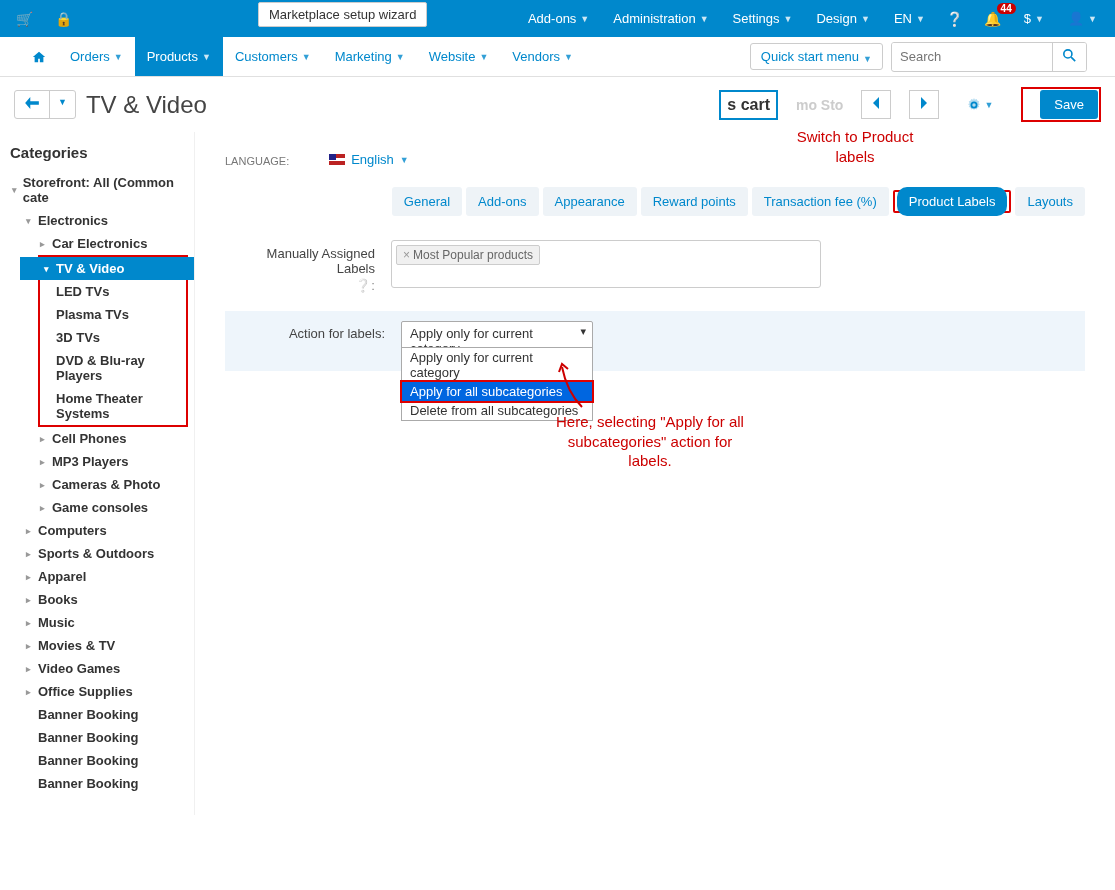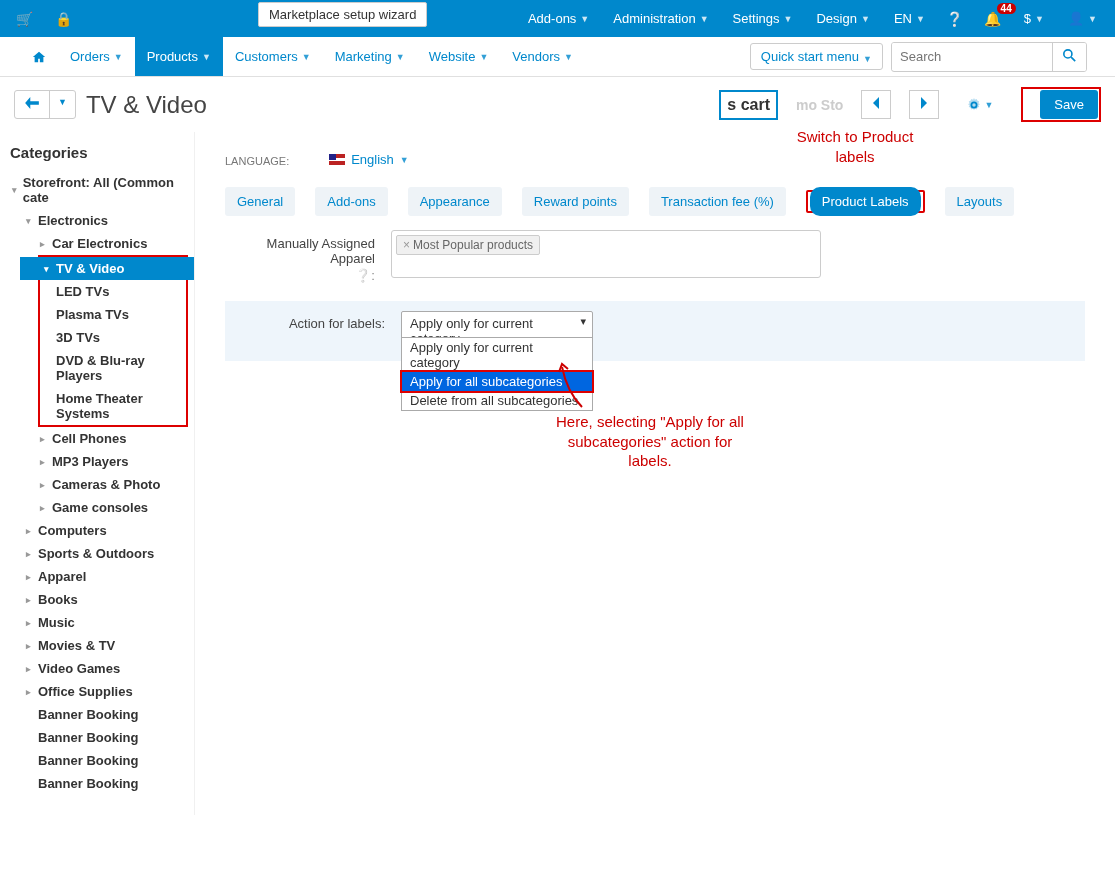--- a/index.html
+++ b/index.html
@@ -50,21 +50,21 @@
 .tree-children { padding-left: 14px; }
 .tree-item.selected { background: #0088cc; color: #fff; margin-left: -20px; margin-right: -8px; padding-left: 24px; }
 .red-group { border: 2.5px solid #d00; margin-right: -2px; }
 
 .content { flex: 1; padding: 20px 30px; background: #fff; }
 .lang-row { display: flex; align-items: flex-end; gap: 40px; font-size: 11px; color: #777; margin-bottom: 20px; }
 .lang-sel { color: #0088cc; font-size: 13px; display: flex; align-items: center; gap: 6px; cursor: pointer; }
 .flag-us { width: 16px; height: 11px; background: linear-gradient(to bottom, #b22 0 33%, #fff 33% 66%, #b22 66% 100%); position: relative; }
 .flag-us::before { content: ""; position: absolute; top: 0; left: 0; width: 7px; height: 6px; background: #228; }
 
-.tabs { display: flex; gap: 20px; margin-bottom: 14px; flex-wrap: wrap; align-items: center; }
+.tabs { display: flex; gap: 4px; margin-bottom: 24px; flex-wrap: wrap; align-items: center; justify-content: flex-end; }
 .tab { background: #eef3f7; color: #0088cc; padding: 7px 12px; border-radius: 3px; cursor: pointer; font-size: 13px; }
 .tab.active { background: #0088cc; color: #fff; border-radius: 10px; }
 .tab-highlight { border: 2.5px solid #d00; padding: 2px; border-radius: 2px; }
 
 .form-row { display: flex; align-items: flex-start; gap: 16px; margin-bottom: 18px; }
 .form-label { width: 150px; text-align: right; color: #444; font-size: 13px; padding-top: 6px; }
 .help-icon { color: #888; font-size: 13px; display: block; text-align: right; margin-top: 2px; }
 .tag-input { border: 1px solid #ccc; border-radius: 3px; padding: 4px; width: 430px; min-height: 48px; }
 .tag { display: inline-block; background: #f0f0f0; border: 1px solid #ccc; border-radius: 2px; padding: 2px 6px; font-size: 12px; color: #666; }
 .tag-x { color: #999; margin-right: 3px; }
@@ -283,21 +283,21 @@
       <span class="tab">Add-ons</span>
       <span class="tab">Appearance</span>
       <span class="tab">Reward points</span>
       <span class="tab">Transaction fee (%)</span>
       <span class="tab-highlight"><span class="tab active">Product Labels</span></span>
       <span class="tab">Layouts</span>
     </div>
 
     <div class="form-row">
       <div class="form-label">
-        <span>Manually Assigned Apparel</span>
+        <span>Manually Assigned Labels</span>
         <span class="help-icon">❔:</span>
       </div>
       <div class="tag-input">
         <span class="tag"><span class="tag-x">×</span><span>Most Popular products</span></span>
       </div>
     </div>
 
     <div class="action-row">
       <div class="action-label">Action for labels:</div>
       <div class="select-wrap">

